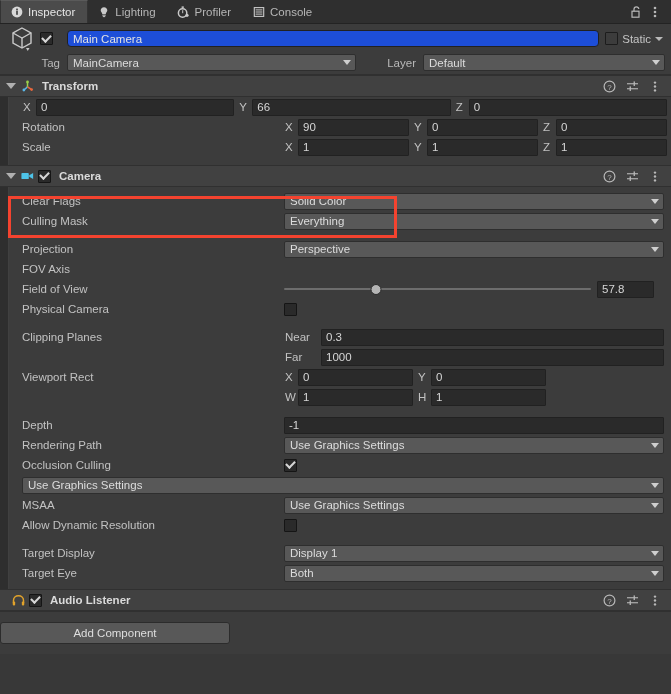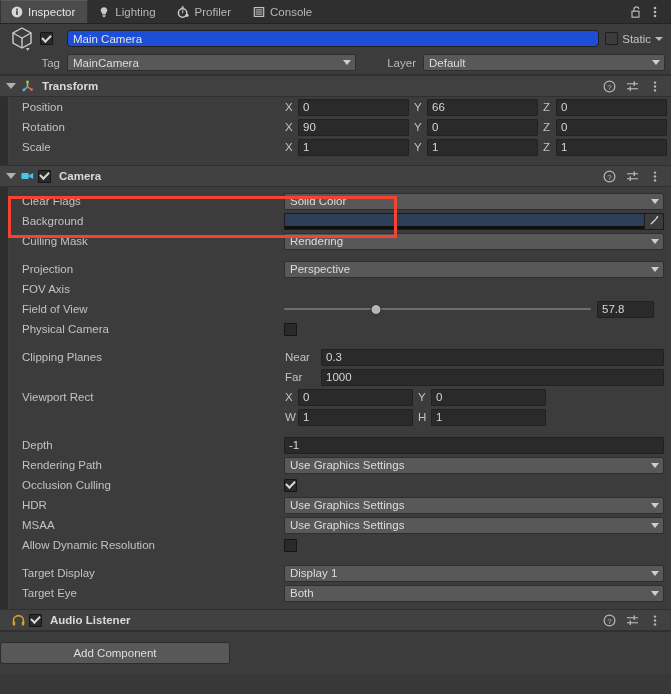--- a/index.html
+++ b/index.html
@@ -585,21 +585,20 @@
           <circle cx="2" cy="10.4" r="1.2" fill="#b8b8b8"></circle>
         </svg>
       </span>
     </span>
   </div>
 
   <div class="comp-body">
     <div class="leftstrip"></div>
 
     <div class="row">
-      <span class="lbl">Position</span>
       <span class="vec-group">
         <span class="vec-cell">
           <span class="axis">X</span>
           <span class="field">
               <span>0</span>
             </span>
         </span>
         <span class="vec-cell">
           <span class="axis">Y</span>
           <span class="field">
@@ -709,38 +708,26 @@
     <div class="row">
       <span class="lbl">Clear Flags</span>
       <span class="dd-wrap">
         <span class="dropdown">
           <span>Solid Color</span>
           <span class="dd-arrow"></span>
         </span>
       </span>
     </div>
 
-    <div class="row">
-      <span class="lbl">Background</span>
-      <span class="colorfield">
-        <span class="colorswatch" id="bgswatch" style="background: rgb(46, 61, 88);"></span>
-        <span class="eyedropper">
-          <svg width="12" height="12" viewBox="0 0 12 12">
-            <path d="M8.8 1.3 c.9-.9 2 .2 1.2 1.1 L8.4 4.2 l-.7-.7 z" fill="#d2d2d2"></path>
-            <path d="M7.6 3.6 L8.5 4.5 L4 9 L2.4 9.6 L3 8 Z" fill="#d2d2d2"></path>
-          </svg>
-        </span>
-      </span>
-    </div>
 
     <div class="row">
       <span class="lbl">Culling Mask</span>
       <span class="dd-wrap">
         <span class="dropdown">
-          <span>Rendering</span>
+          <span>Everything</span>
           <span class="dd-arrow"></span>
         </span>
       </span>
     </div>
 
     <div class="spacer8"></div>
 
     <div class="row">
       <span class="lbl">Projection</span>
       <span class="dd-wrap">
@@ -845,21 +832,20 @@
       </span>
     </div>
 
 
     <div class="row">
       <span class="lbl">Occlusion Culling</span>
       <span class="cb checked"></span>
     </div>
 
     <div class="row">
-      <span class="lbl">HDR</span>
       <span class="dd-wrap">
         <span class="dropdown">
           <span>Use Graphics Settings</span>
           <span class="dd-arrow"></span>
         </span>
       </span>
     </div>
 
     <div class="row">
       <span class="lbl">MSAA</span>

